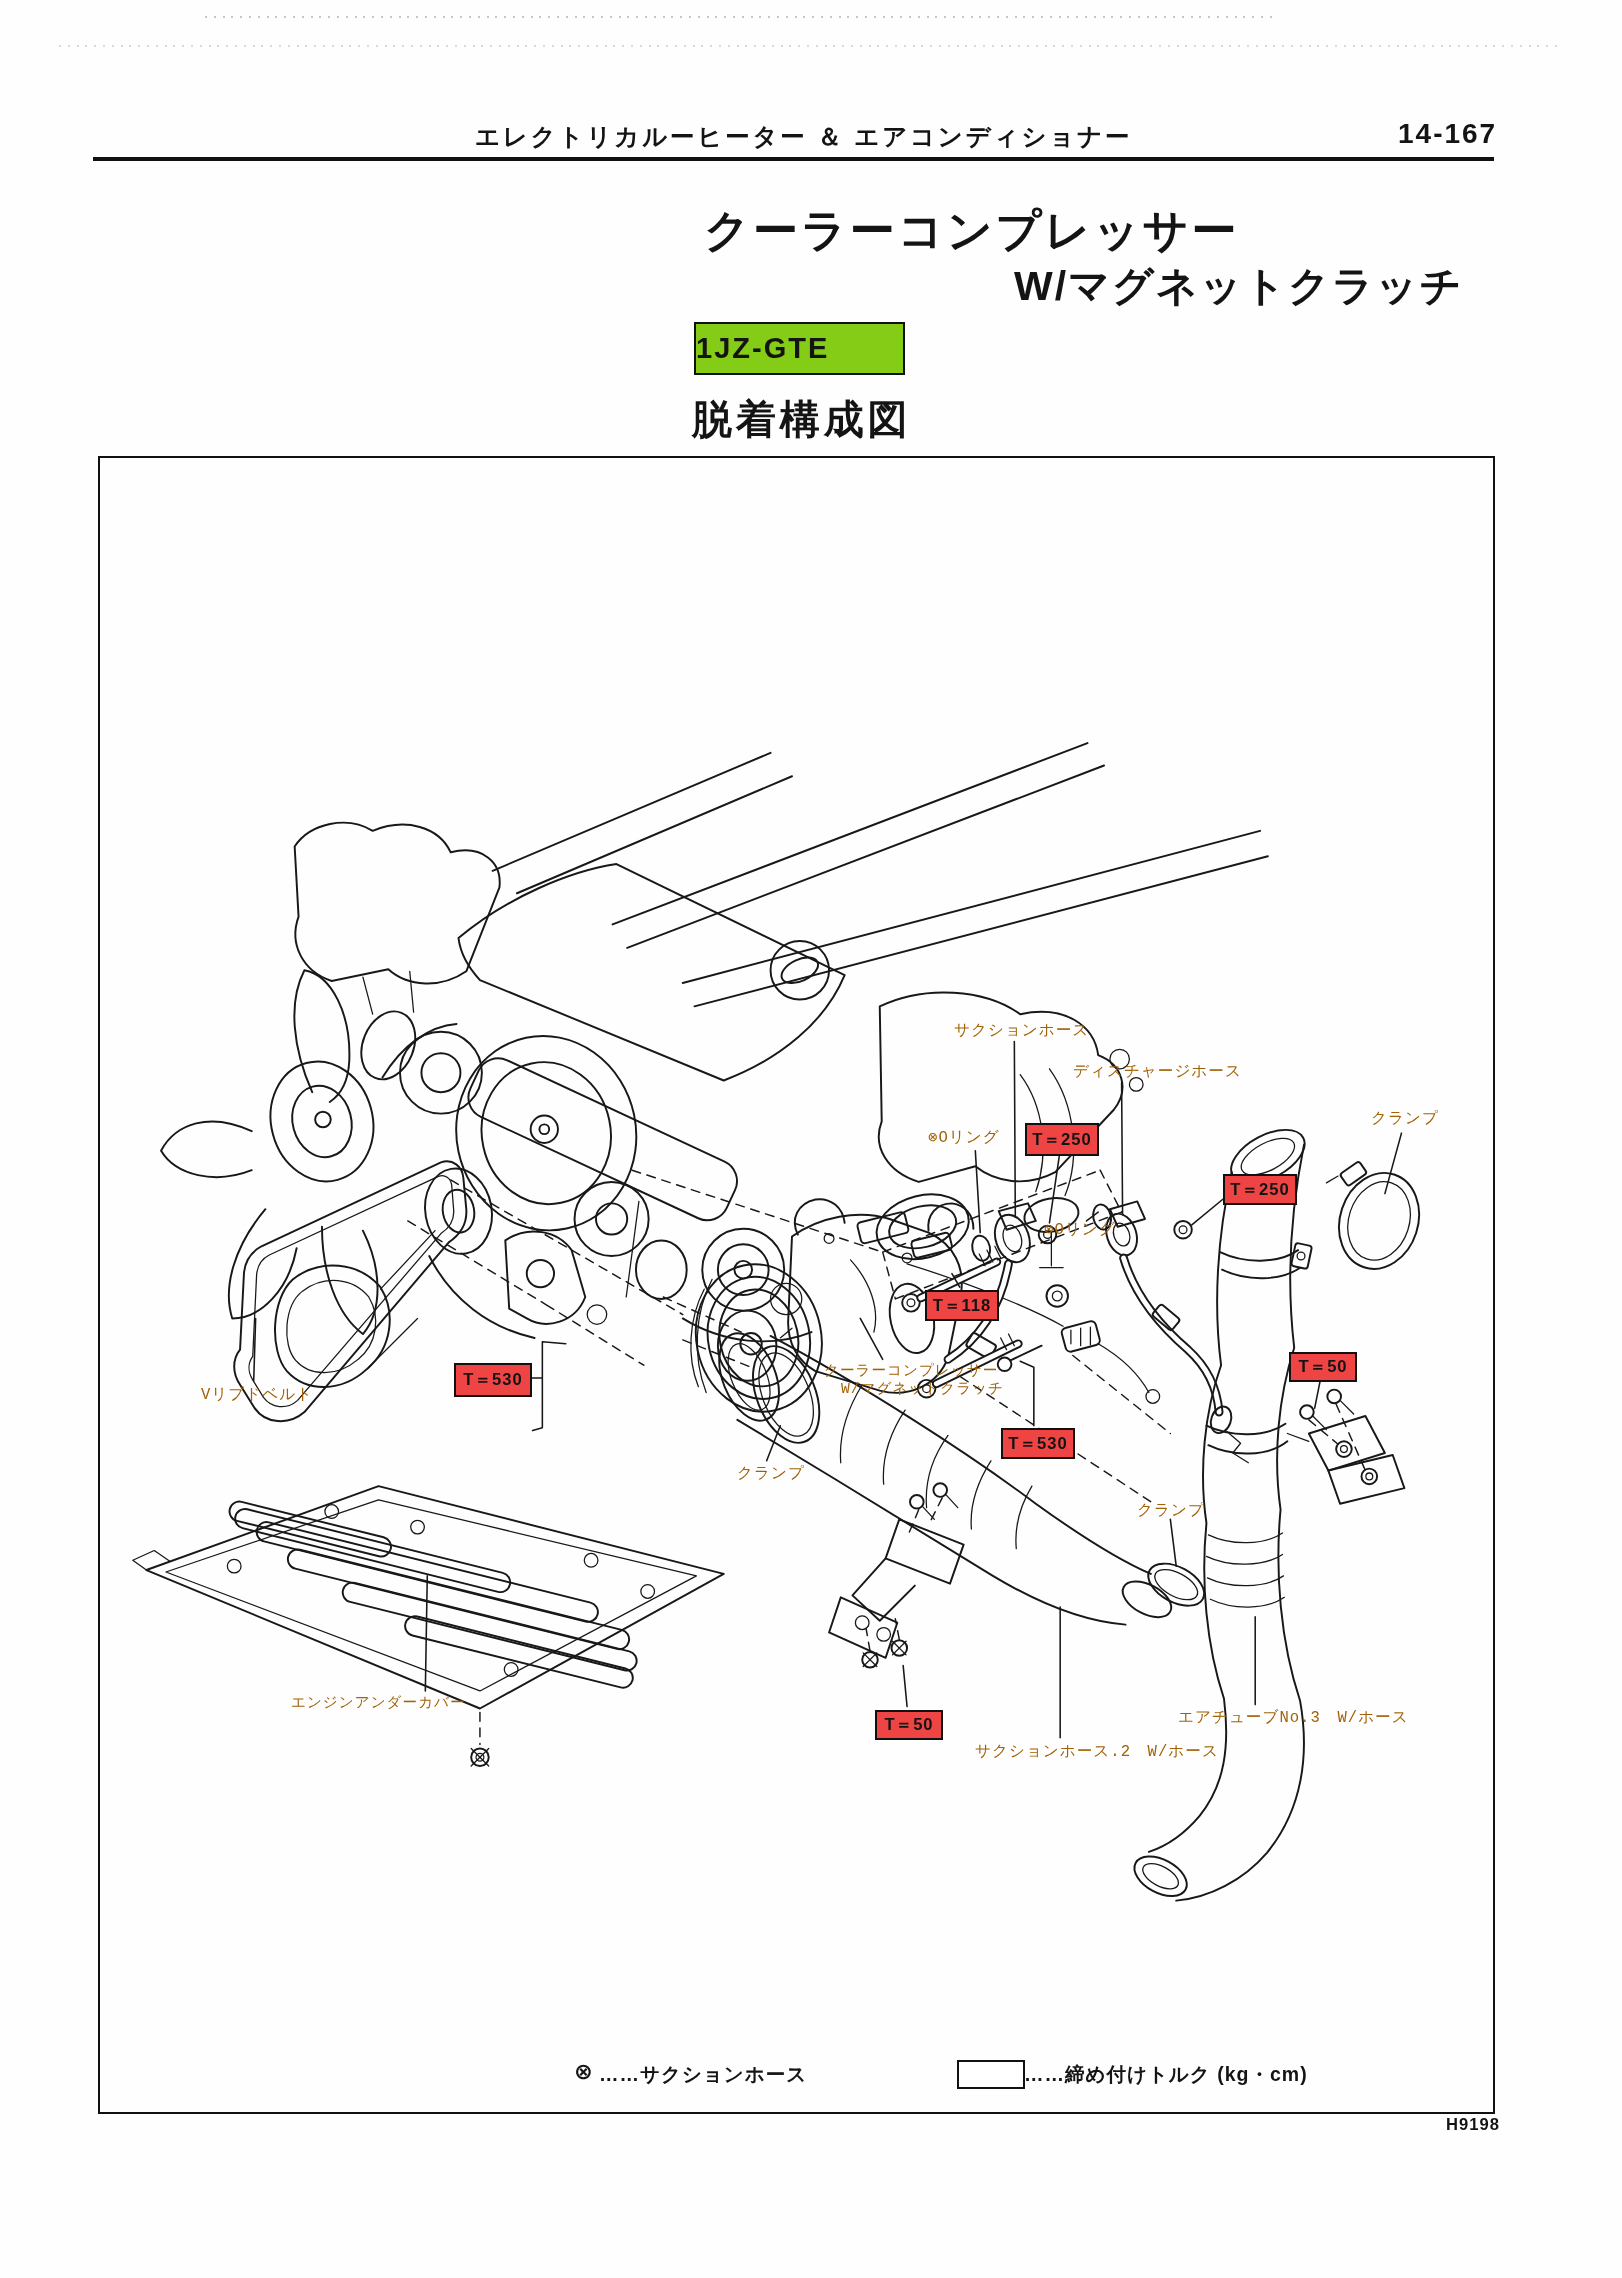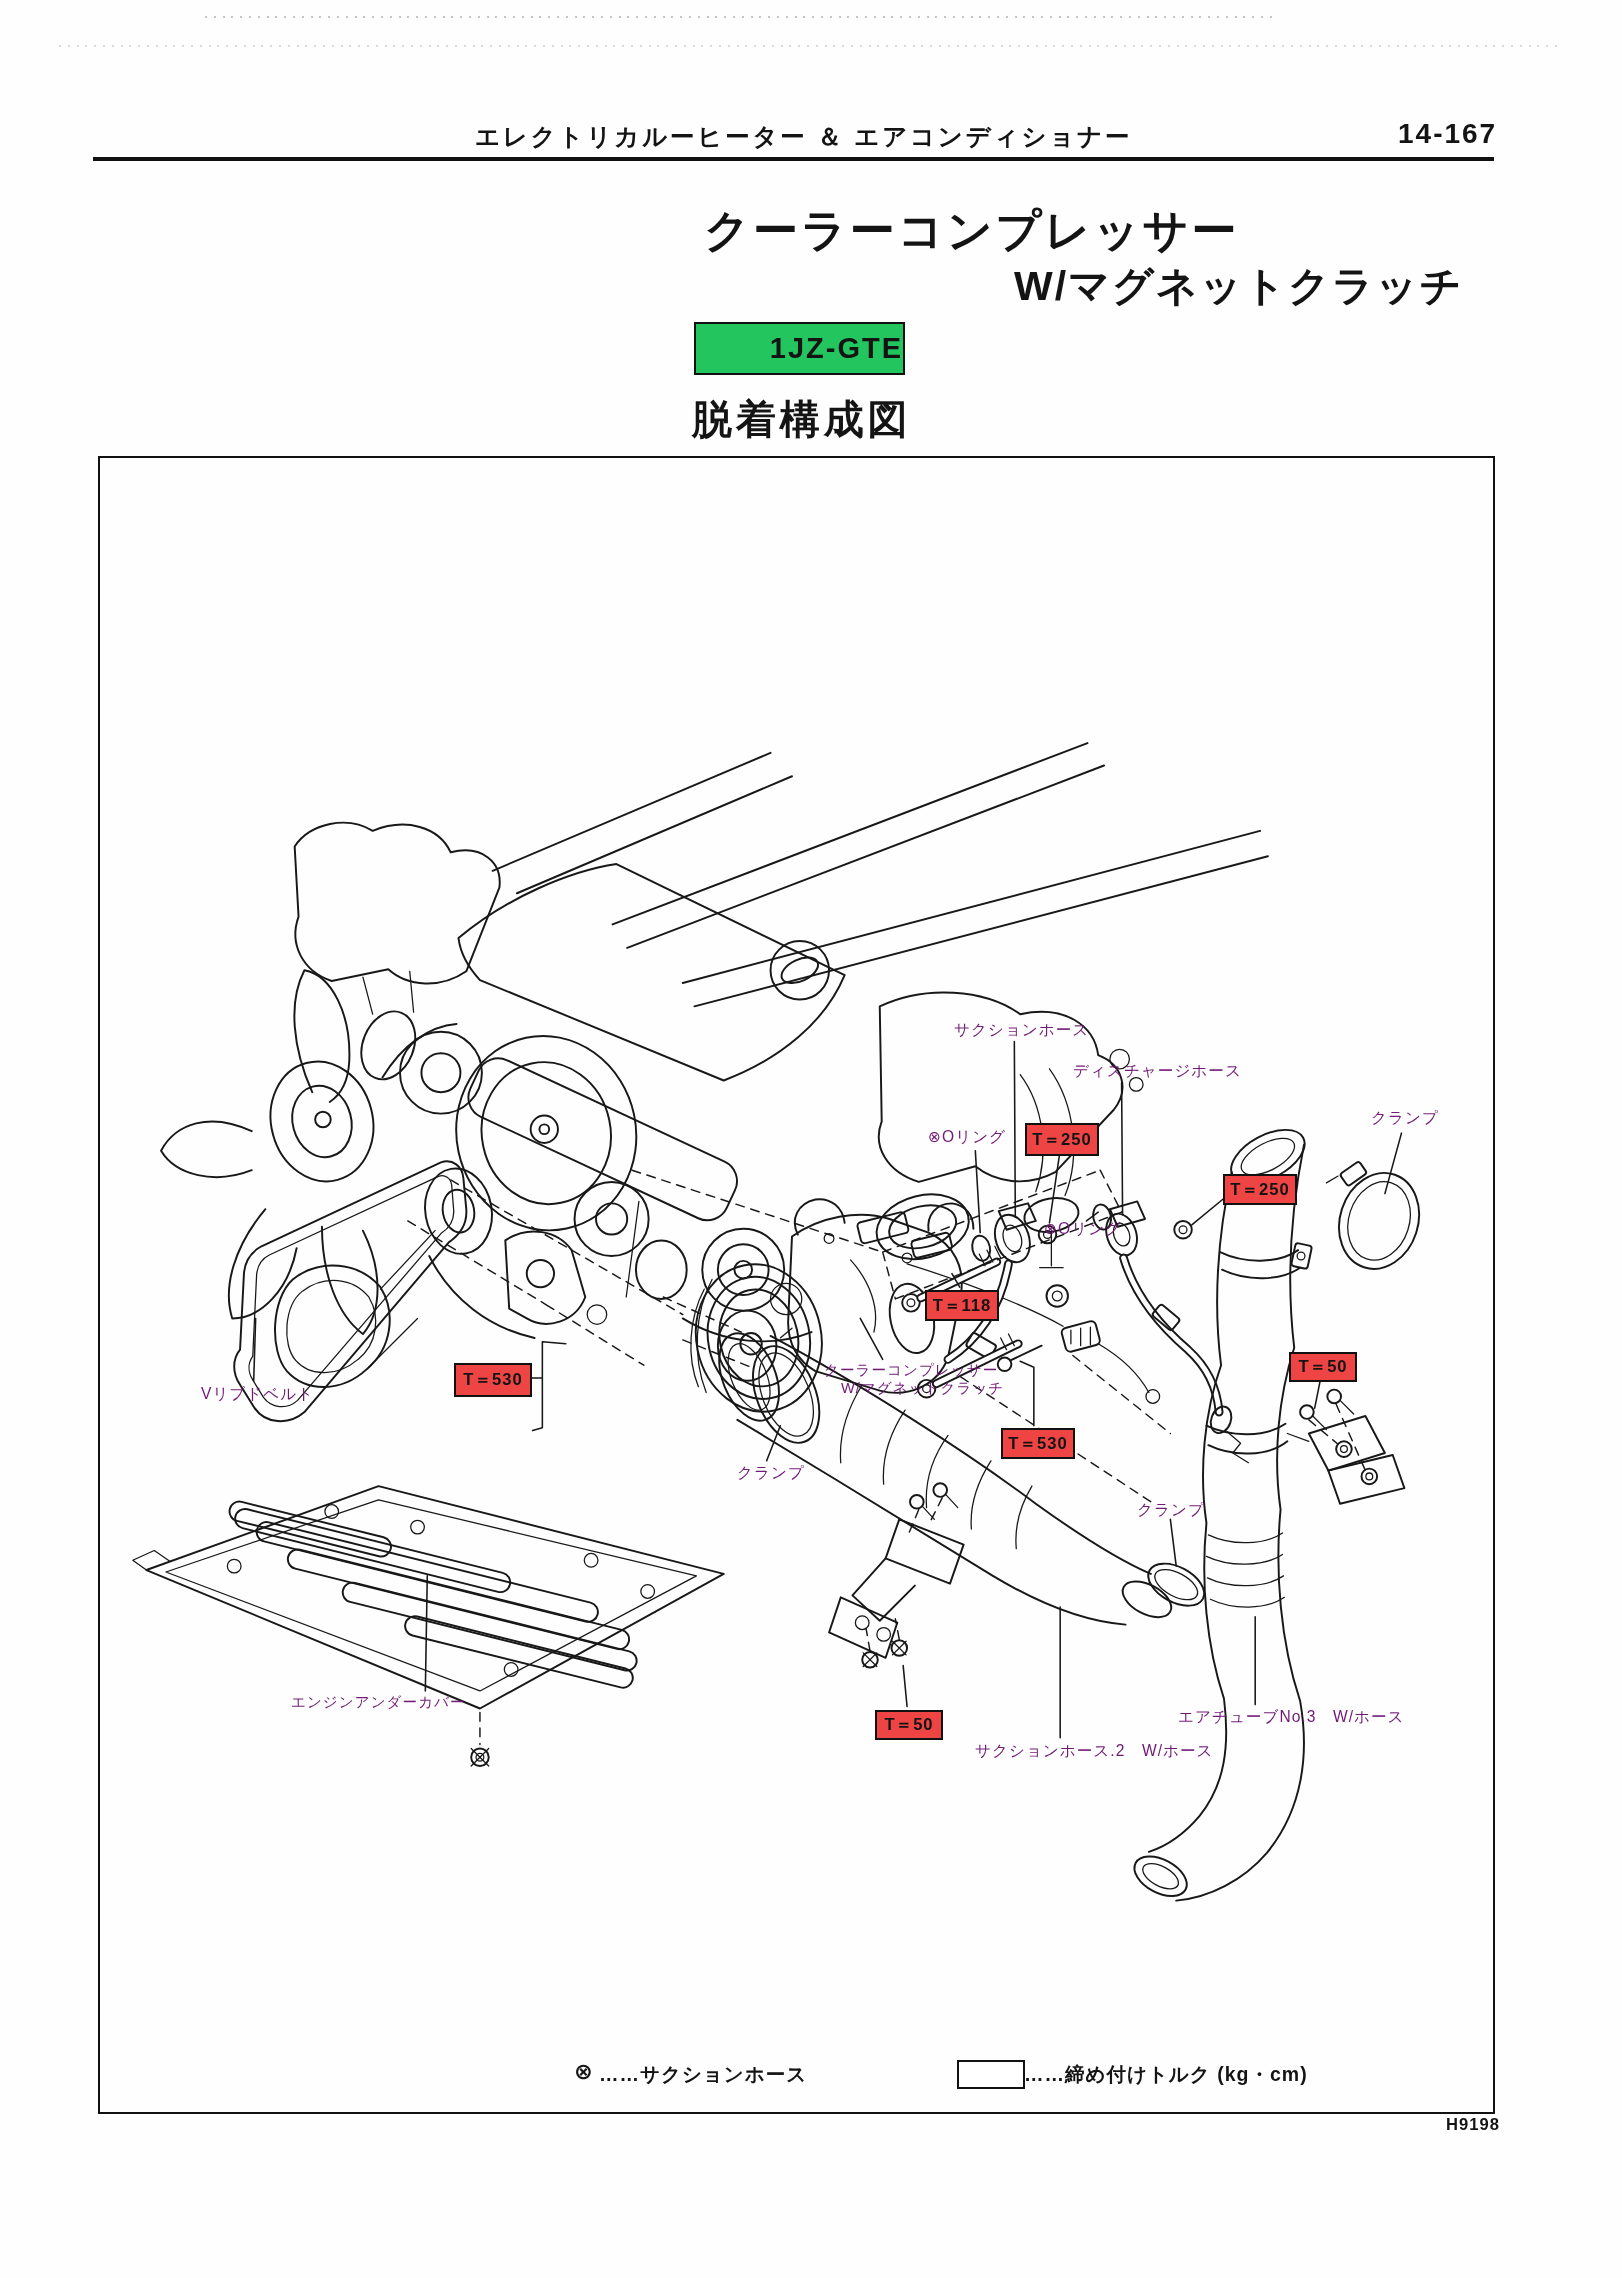--- a/index.html
+++ b/index.html
@@ -7,25 +7,25 @@
     width:1623px;height:2278px;position:relative;background:#fefefe;
     font-family:"Liberation Sans","DejaVu Sans",sans-serif;color:#141414;
     overflow:hidden;
   }
   .abs{position:absolute;white-space:nowrap;}
   .hdr{font-size:24.4px;font-weight:bold;letter-spacing:2.9px;}
   .pgnum{font-size:28px;font-weight:bold;letter-spacing:2px;}
   .rule{position:absolute;background:#111;}
   .t1{font-size:45px;font-weight:bold;letter-spacing:2.9px;}
   .t2{font-size:41px;font-weight:bold;letter-spacing:2px;}
-  .badge{position:absolute;border:2.9px solid #111;display:flex;align-items:center;justify-content:flex-end;
-         font-size:29px;font-weight:bold;letter-spacing:2px;background:#22c55e;}
+  .badge{position:absolute;border:2.9px solid #111;display:flex;align-items:center;justify-content:flex-start;
+         font-size:29px;font-weight:bold;letter-spacing:2px;background:#84cc16;}
   .subt{font-size:40px;font-weight:bold;letter-spacing:3.9px;}
   .frame{position:absolute;border:2.9px solid #111;background:transparent;}
-  .lbl{position:absolute;font-size:15.6px;letter-spacing:1px;white-space:nowrap;color:#701a75;}
+  .lbl{position:absolute;font-size:15.6px;letter-spacing:1px;white-space:nowrap;color:#a16207;font-family:Liberation Mono, monospace;}
   .lbl2{font-size:14.6px;}
   .tq{position:absolute;border:2px solid #111;background:#ef4444;display:flex;align-items:center;justify-content:center;
       font-size:16.6px;font-weight:bold;letter-spacing:1px;z-index:5;}
   .lgd{font-size:19.5px;font-weight:bold;letter-spacing:1px;}
   .lgdbox{position:absolute;border:2px solid #111;background:#fff;}
   .code{font-size:16.6px;font-weight:bold;letter-spacing:1px;text-align:center;}
   .speck{position:absolute;height:2px;opacity:.28;
      background:repeating-linear-gradient(90deg,#333 0 2px,transparent 2px 8.8px);}
   svg{position:absolute;left:0;top:0;z-index:2;}
   svg *{fill:none;stroke:#181818;stroke-width:2;stroke-linecap:round;stroke-linejoin:round;}

